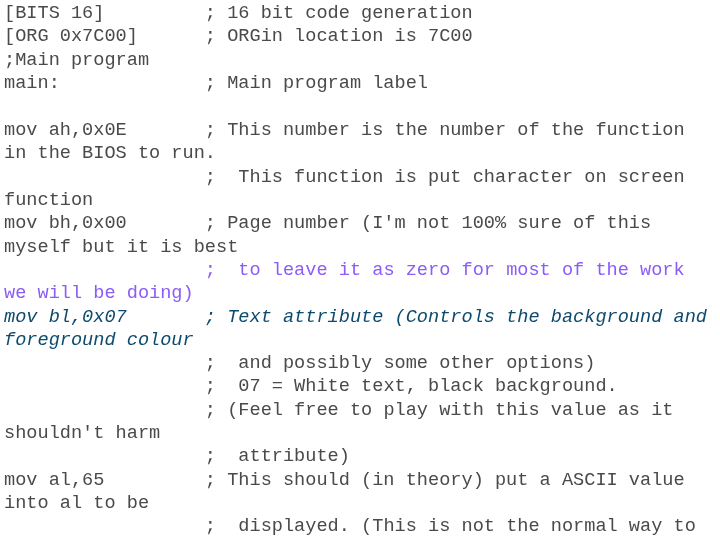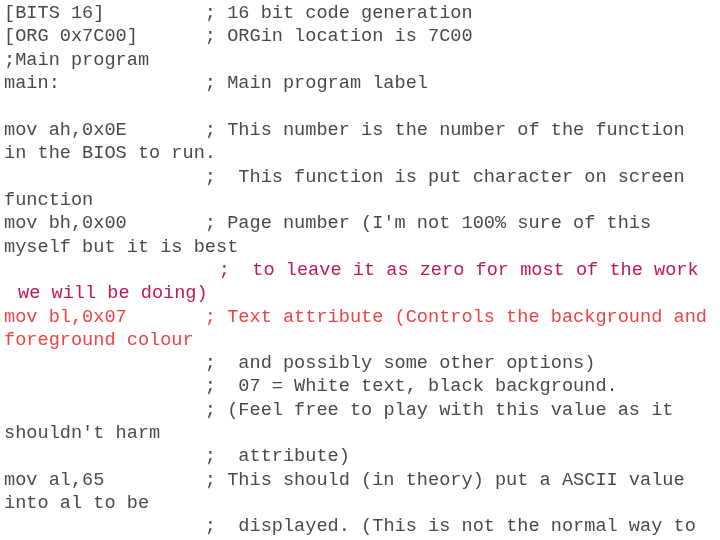--- a/index.html
+++ b/index.html
@@ -42,22 +42,22 @@
 <body>
 
 <div id="listing" style="background: rgb(255, 255, 255);">
     <div class="code-line" style="color: rgb(74, 74, 74);">[BITS 16]         ; 16 bit code generation</div>
     <div class="code-line" style="color: rgb(74, 74, 74);">[ORG 0x7C00]      ; ORGin location is 7C00</div>
     <div class="code-line" style="color: rgb(74, 74, 74);">;Main program</div>
     <div class="code-line" style="color: rgb(74, 74, 74);">main:             ; Main program label</div>
     <div class="code-line" style="color: rgb(74, 74, 74); margin-top: 24px;">mov ah,0x0E       ; This number is the number of the function in the BIOS to run.</div>
     <div class="code-line" style="color: rgb(74, 74, 74);">                  ;  This function is put character on screen function</div>
     <div class="code-line" style="color: rgb(74, 74, 74);">mov bh,0x00       ; Page number (I'm not 100% sure of this myself but it is best</div>
-    <div class="code-line" style="color: #be185d; margin-left: 14px;">                  ;  to leave it as zero for most of the work we will be doing)</div>
-    <div class="code-line" style="color: #ef4444;">mov bl,0x07       ; Text attribute (Controls the background and foreground colour</div>
+    <div class="code-line" style="color: #8b5cf6;">                  ;  to leave it as zero for most of the work we will be doing)</div>
+    <div class="code-line" style="color: #0c4a6e; font-style: italic;">mov bl,0x07       ; Text attribute (Controls the background and foreground colour</div>
     <div class="code-line" style="color: rgb(74, 74, 74);">                  ;  and possibly some other options)</div>
     <div class="code-line" style="color: rgb(74, 74, 74);">                  ;  07 = White text, black background.</div>
     <div class="code-line" style="color: rgb(74, 74, 74);">                  ; (Feel free to play with this value as it shouldn't harm</div>
     <div class="code-line" style="color: rgb(74, 74, 74);">                  ;  attribute)</div>
     <div class="code-line" style="color: rgb(74, 74, 74);">mov al,65         ; This should (in theory) put a ASCII value into al to be</div>
     <div class="code-line" style="color: rgb(74, 74, 74);">                  ;  displayed. (This is not the normal way to do video)</div>
     <div class="code-line" style="color: rgb(74, 74, 74);">int 0x10          ; Call the BIOS video interrupt.</div>
   </div>
 
 </body></html>

